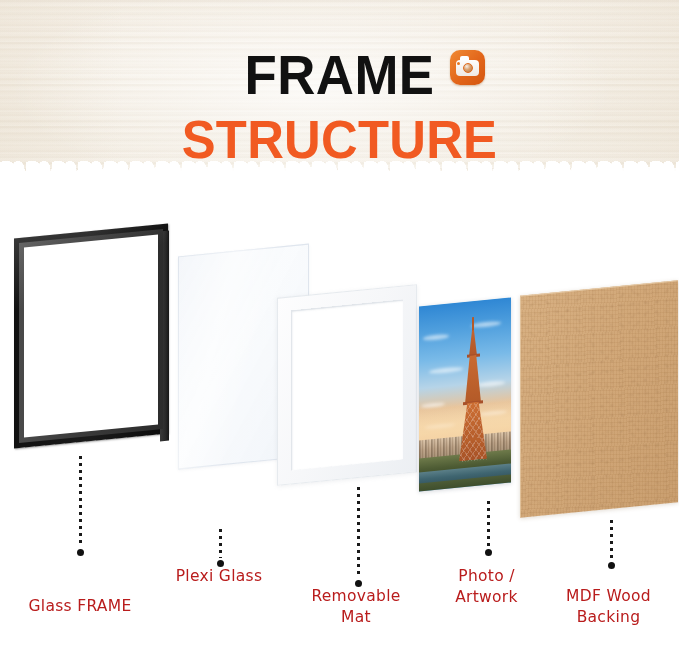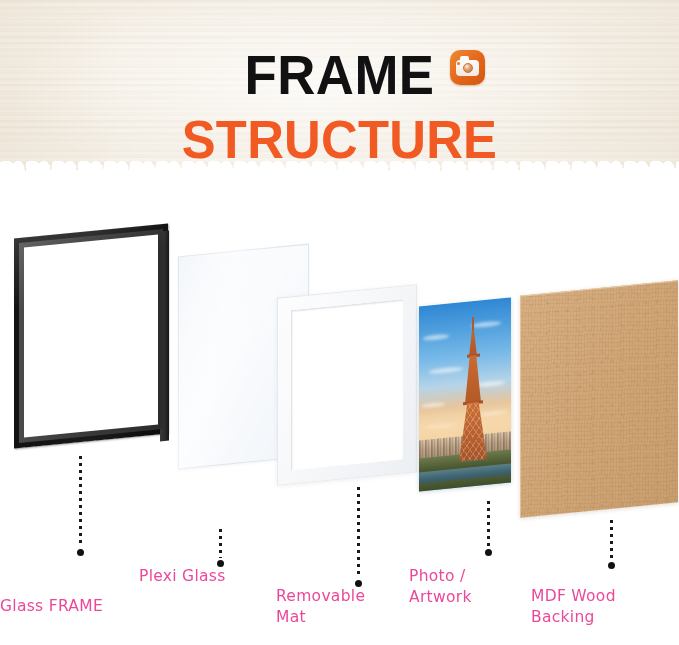--- a/index.html
+++ b/index.html
@@ -259,21 +259,21 @@
 
   
   .leader{
     position:absolute;width:3px;
     background-image:linear-gradient(180deg,#1a1a1a 0 3px, rgba(255,255,255,0) 3px 7px);
     background-size:3px 7px;background-repeat:repeat-y;
   }
   .dot{position:absolute;width:7px;height:7px;border-radius:50%;background:#111111;}
 
   .label{
-    position:absolute;text-align:left;color:#ec4899;
+    position:absolute;text-align:center;color:#b91c1c;
     font-family:"DejaVu Sans", sans-serif;
     font-size:15.5px;font-weight:400;line-height:21px;
     letter-spacing:0.3px;
   }
 </style>
 </head>
 <body>
 
 <div class="stage">
 

